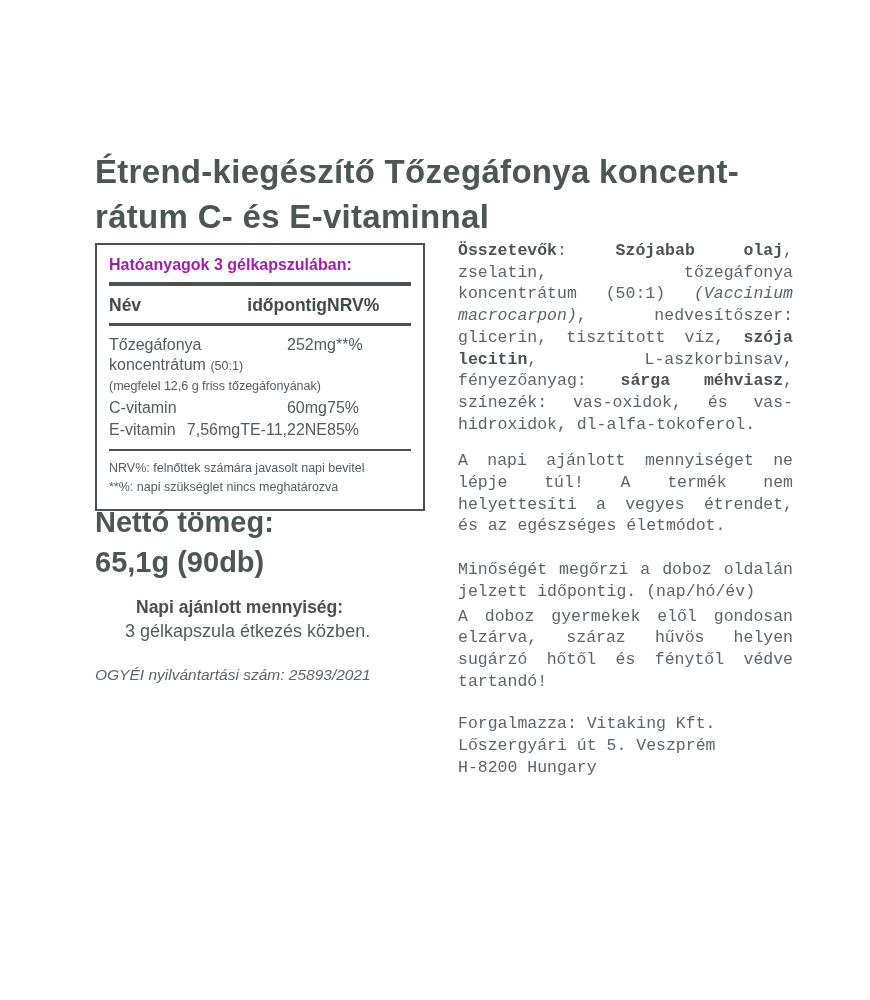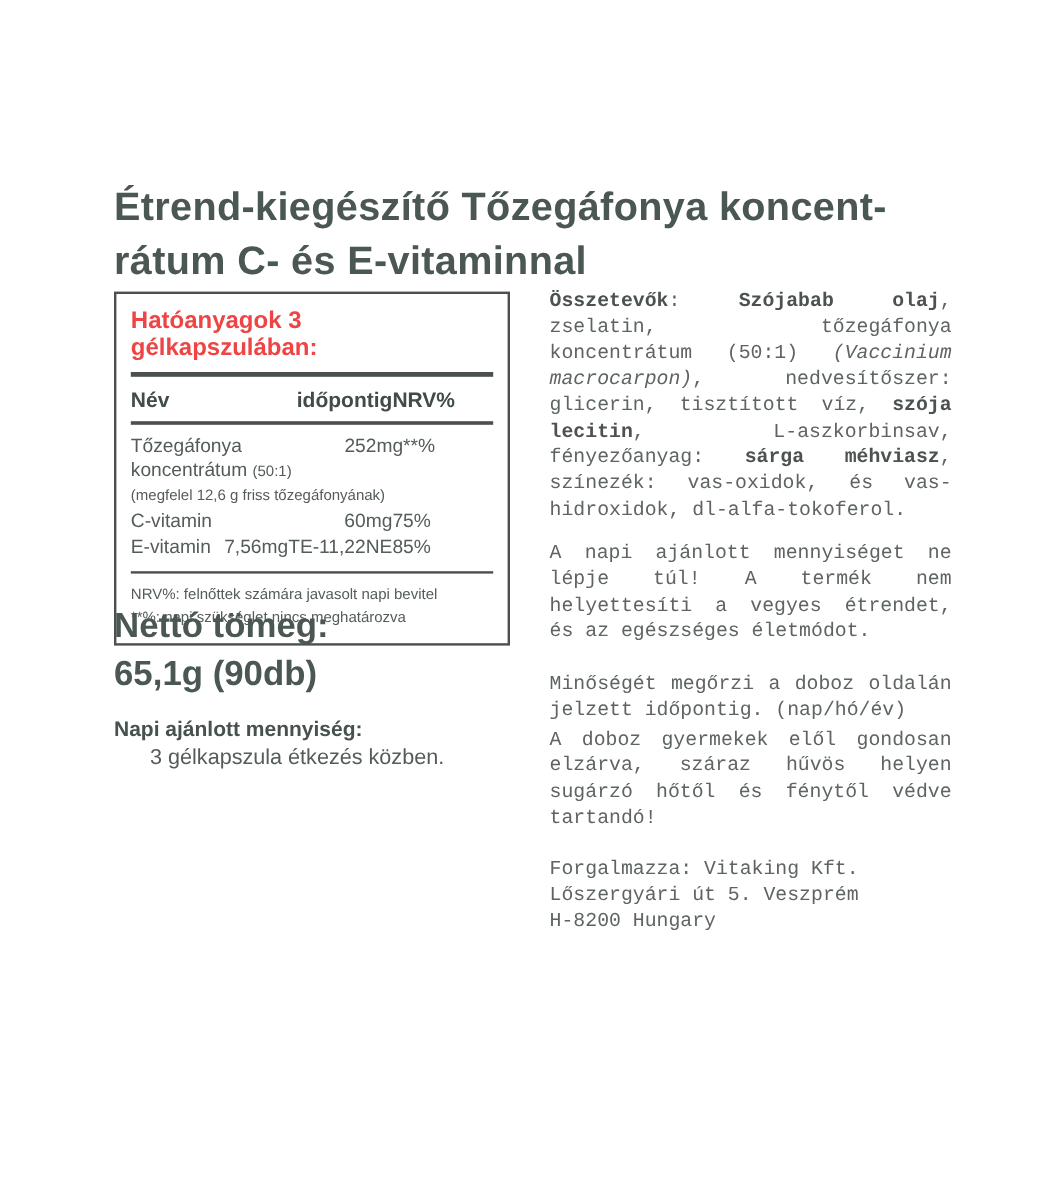--- a/index.html
+++ b/index.html
@@ -17,41 +17,41 @@
   .title{
     position:absolute;left:95px;top:149px;width:715px;
     font-size:33px;font-weight:bold;line-height:45px;color:var(--dark);
     white-space:pre-line;letter-spacing:0.3px;
   }
   
   .facts{
     position:absolute;left:95px;top:243px;width:330px;box-sizing:border-box;
     border:2px solid var(--border);padding:11px 12px 12px;color:var(--table-text);
   }
-  .facts-title{font-size:20px;font-weight:bold;color:#ef4444;}
+  .facts-title{font-size:16px;font-weight:bold;color:#a21caf;}
   .rule-thick{height:4px;background:var(--border);margin:8px 0 9px;}
   .rule-med{height:3px;background:var(--border);margin:8px 0 9px;}
   .rule-thin{height:2px;background:var(--border);margin:9px 0 8px;}
   .frow{display:flex;align-items:flex-start;margin:2px 0;}
   .fname{flex:0 1 auto;min-width:0;font-size:16px;line-height:20px;}
   .fname.wrapcell{flex:0 0 178px;}
   .famt{flex:1 1 auto;text-align:right;font-size:16px;line-height:20px;white-space:nowrap;}
   .fnrv{flex:0 0 84px;text-align:left;font-size:16px;line-height:20px;white-space:nowrap;}
   .fhead .fname,.fhead .famt,.fhead .fnrv{font-size:17.5px;font-weight:bold;color:#414b47;}
   .ratio{font-size:12.5px;}
   .fnote{font-size:12.5px;line-height:16px;margin:1px 0 4px;}
   .ffoot{font-size:12.5px;line-height:19px;white-space:pre-line;}
   
   .netweight{
     position:absolute;left:95px;top:502px;width:340px;
     font-size:29px;font-weight:bold;line-height:40px;color:var(--dark);
     white-space:pre-line;
   }
   .daily{position:absolute;left:95px;top:595px;width:340px;color:var(--table-text);}
-  .daily .lbl{font-size:17.5px;font-weight:bold;line-height:24px;color:#47514d;}
+  .daily .lbl{font-size:17.5px;font-weight:bold;line-height:24px;color:#47514d;margin-left:41px;}
   .daily .txt{font-size:18px;line-height:24px;margin-left:30px;}
   .reg{
     position:absolute;left:95px;top:666px;width:360px;
     font-size:15.5px;font-style:italic;color:var(--body);
   }
   
   .rightcol{position:absolute;left:458px;top:240px;width:335px;color:var(--body);font-family:Liberation Mono, monospace;}
   .rightcol p{margin:0;font-size:16.5px;line-height:21.7px;text-align:justify;}
   .rightcol p.mb-a{margin-bottom:15px;}
   .rightcol p.mb-b{margin-bottom:22px;}
@@ -104,20 +104,21 @@
   </div>
 
   <div class="netweight">Nettó tömeg:
 65,1g (90db)</div>
 
   <div class="daily">
     <div class="lbl">Napi ajánlott mennyiség:</div>
     <div class="txt">3 gélkapszula étkezés közben.</div>
   </div>
 
+  <div class="reg">OGYÉI nyilvántartási szám: 25893/2021</div>
 
   <div class="rightcol">
     <p class="mb-a"><span class="b">Összetevők</span><span>: </span><span class="b">Szójabab olaj</span><span>, zselatin, tőzegáfonya koncentrátum (50:1) </span><span class="i">(Vaccinium macrocarpon)</span><span>, nedvesítőszer: glicerin, tisztított víz, </span><span class="b">szója lecitin</span><span>, L-aszkorbinsav, fényezőanyag: </span><span class="b">sárga méhviasz</span><span>, színezék: vas-oxidok, és vas-hidroxidok, dl-alfa-tokoferol.</span></p>
     <p class="mb-b">A napi ajánlott mennyiséget ne lépje túl! A termék nem helyettesíti a vegyes étrendet, és az egészséges életmódot.</p>
     <p class="mb-c">Minőségét megőrzi a doboz oldalán jelzett időpontig. (nap/hó/év)</p>
     <p class="mb-d">A doboz gyermekek elől gondosan elzárva, száraz hűvös helyen sugárzó hőtől és fénytől védve tartandó!</p>
     <p class="distributor">Forgalmazza: Vitaking Kft.
 Lőszergyári út 5. Veszprém
 H-8200 Hungary</p>
   </div>

